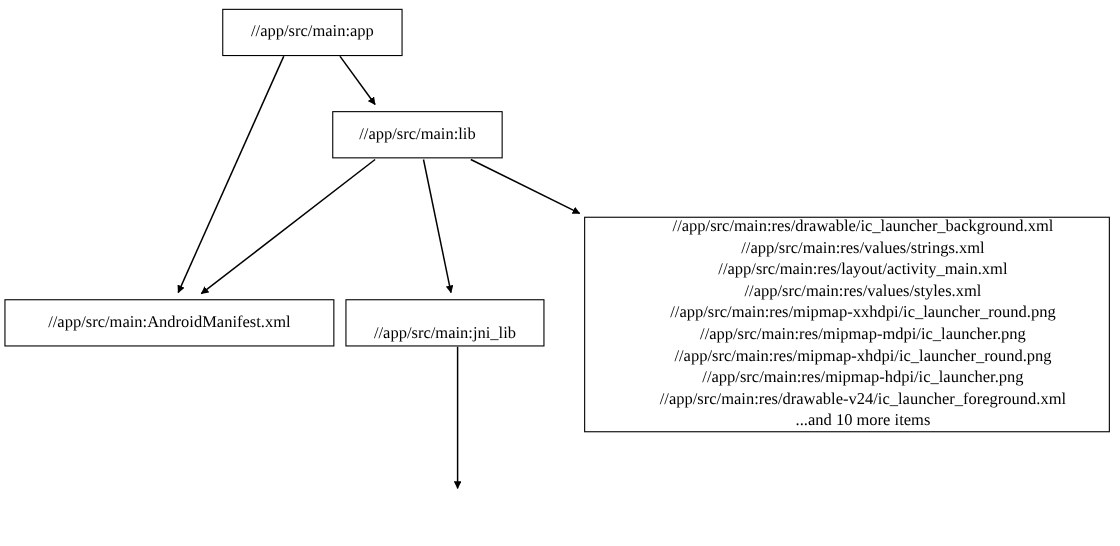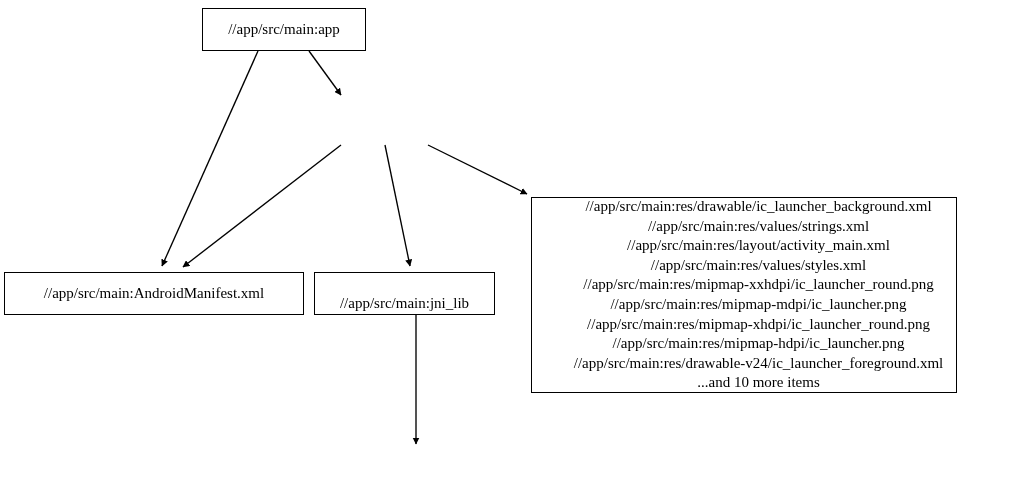--- a/index.html
+++ b/index.html
@@ -44,21 +44,21 @@
     font-size: 15px;
     line-height: 19.6px;
     letter-spacing: 0px;
     color: #000000;
   }
   
   #node-app        { left: 202px; top: 8px;   width: 164px; height: 43px; }
   #node-lib        { left: 302px; top: 101px; width: 155px; height: 43px; }
   #node-manifest   { left: 4px;   top: 272px; width: 300px; height: 43px; }
   #node-jni        { left: 314px; top: 272px; width: 181px; height: 43px; align-items: flex-end; }
-  #node-res        { left: 531px; top: 197px; width: 426px; height: 196px; padding-left: 29px; }
+  #node-res        { left: 531px; top: 197px; width: 478px; height: 196px; padding-left: 29px; }
   #node-cpp        { left: 280px; top: 450px; width: 273px; height: 43px; }
 
   #node-res .node-label { line-height: 19.6px; }
 </style>
 </head>
 <body>
 
 <div id="canvas">
 
   <svg class="edges" viewBox="0 0 1018 496" xmlns="http://www.w3.org/2000/svg">
@@ -78,20 +78,23 @@
 
     <path d="M 428 145 L 527 194" fill="none" stroke="#000000" stroke-width="1.35" marker-end="url(#arrow)"></path>
 
     <path d="M 416 315 L 416 444" fill="none" stroke="#000000" stroke-width="1.35" marker-end="url(#arrow)"></path>
   </svg>
 
   <div class="node" id="node-app">
     <span class="node-label">//app/src/main:app</span>
   </div>
 
+  <div class="node" id="node-lib">
+    <span class="node-label">//app/src/main:lib</span>
+  </div>
 
   <div class="node" id="node-manifest">
     <span class="node-label">//app/src/main:AndroidManifest.xml</span>
   </div>
 
   <div class="node" id="node-jni">
     <span class="node-label">//app/src/main:jni_lib</span>
   </div>
 
   <div class="node" id="node-res">

